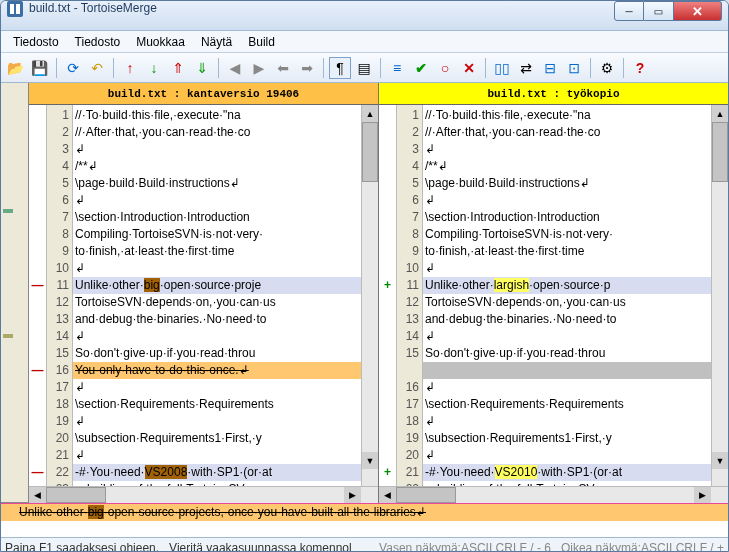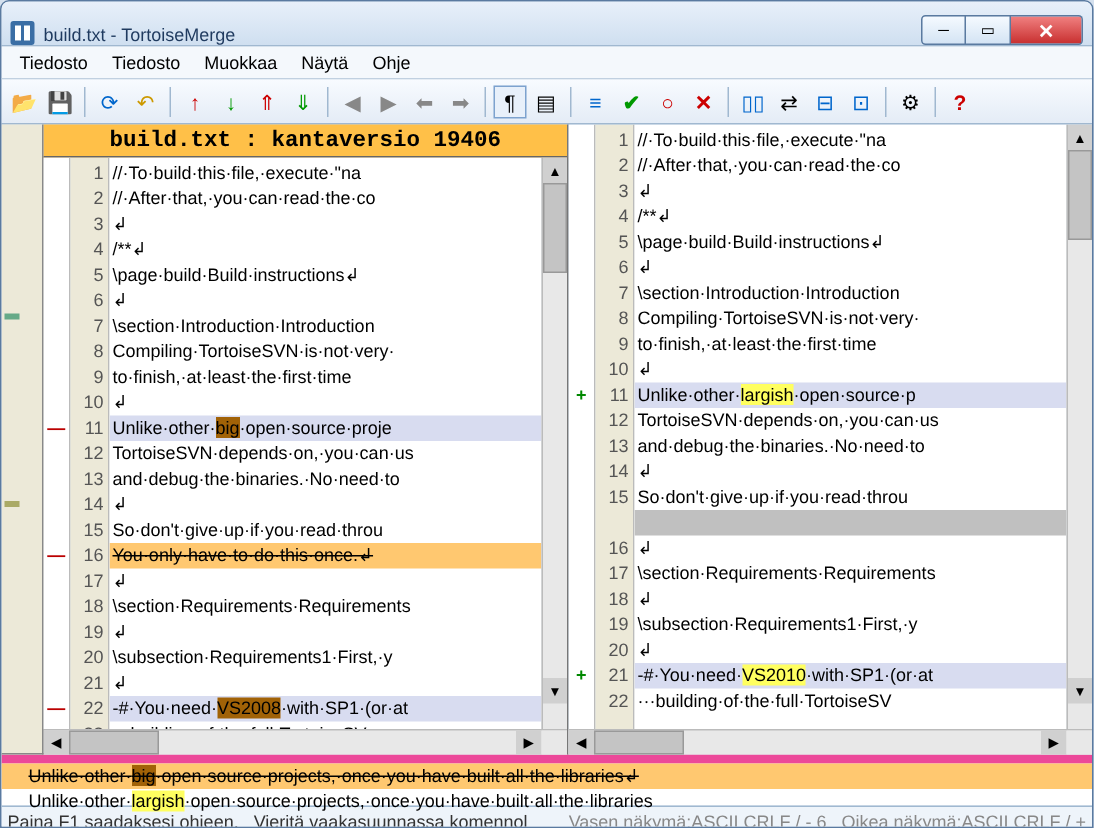--- a/index.html
+++ b/index.html
@@ -1,34 +1,34 @@
 <!DOCTYPE html>
 <html><head>
 <meta charset="utf-8">
 <style>
 *{margin:0;padding:0;box-sizing:border-box;font-family:"Segoe UI",Tahoma,sans-serif;font-size:12px}
 body{background:#d4e0ee;width:729px;height:552px;overflow:hidden;border:1px solid #5a7aa0;border-radius:6px 6px 0 0}
-.titlebar{height:30px;background:linear-gradient(#e8f0fa,#cfdff0);display:flex;align-items:flex-end;padding:0 6px;border-bottom:1px solid #a0b8d0}
+.titlebar{height:30px;background:linear-gradient(#e8f0fa,#cfdff0);display:flex;align-items:flex-start;padding:0 6px;border-bottom:1px solid #a0b8d0}
 .titlebar .ico{width:16px;height:16px;margin-right:6px;background:#3a6ea5;border-radius:2px;display:inline-block;position:relative}
 .titlebar .ico::before{content:"";position:absolute;left:3px;top:3px;width:4px;height:10px;background:#fff}
 .titlebar .ico::after{content:"";position:absolute;right:3px;top:3px;width:4px;height:10px;background:#fff}
 .title{flex:1;color:#1f3a5f}
 .winbtns{display:flex;gap:0}
 .winbtn{width:30px;height:20px;border:1px solid #5a7aa0;background:linear-gradient(#f5faff,#d4e4f4);display:flex;align-items:center;justify-content:center;font-size:10px}
 .winbtn.min{border-radius:3px 0 0 3px}
 .winbtn.max{border-left:none}
 .winbtn.close{width:48px;border-radius:0 3px 3px 0;border-left:none;background:linear-gradient(#f08080,#c83030);color:#fff;font-weight:bold;font-size:13px}
 .menubar{height:22px;background:#f4f8fc;display:flex;align-items:center;padding:0 4px;border-bottom:1px solid #c0d0e0}
 .menuitem{padding:2px 8px}
 .toolbar{height:30px;background:linear-gradient(#f8fbff,#e4ecf6);display:flex;align-items:center;padding:0 4px;gap:2px;border-bottom:1px solid #a0b8d0}
 .tbtn{width:22px;height:22px;border:1px solid transparent;display:flex;align-items:center;justify-content:center;font-size:14px}
 .tsep{width:1px;height:20px;background:#a0b8d0;margin:0 3px}
 .editors{display:flex;height:420px}
 .pane{flex:1;display:flex;flex-direction:column;border-right:1px solid #777}
-.phead{height:22px;display:flex;align-items:center;justify-content:center;font-family:"Courier New",monospace;font-size:15px;font-weight:bold;border-bottom:1px solid #666}
+.phead{height:22px;display:flex;align-items:center;justify-content:center;font-family:"Courier New",monospace;font-size:11px;font-weight:bold;border-bottom:1px solid #666}
 .phead.left{background:#ffc048;color:#000}
 .phead.right{background:#ffff00;color:#000}
 .pbody{flex:1;display:flex;overflow:hidden;position:relative}
 .marks{width:18px;background:#fff;border-right:1px solid #bbb;font-family:monospace;font-size:13px;line-height:17px;padding-top:2px;color:#0a0}
 .marks .m{height:17px;text-align:center;font-weight:bold}
 .marks .minus{color:#b00}
 .marks .plus{color:#080}
 .nums{width:26px;background:#ece9d8;border-right:1px solid #bbb;text-align:right;font-family:"Courier New",monospace;font-size:13px;line-height:17px;padding:2px 3px 0 0;color:#555}
 .nums div{height:17px}
 .code{flex:1;font-family:"Courier New",monospace;font-size:13px;line-height:17px;white-space:pre;overflow:hidden;padding-top:2px;background:#fff}
@@ -41,21 +41,21 @@
 .sb{width:17px;background:#e8e8e8;border-left:1px solid #bbb;position:relative}
 .sb .up,.sb .dn{height:17px;background:#d0d0d0;display:flex;align-items:center;justify-content:center;font-size:9px}
 .sb .dn{position:absolute;bottom:17px;width:100%}
 .sb .track{position:absolute;top:17px;bottom:34px;width:100%}
 .sb .thumb{position:absolute;top:0;height:60px;width:100%;background:#c4c4c4;border:1px solid #999}
 .hsb{height:17px;background:#e8e8e8;border-top:1px solid #bbb;display:flex}
 .hsb .l,.hsb .r{width:17px;background:#d0d0d0;display:flex;align-items:center;justify-content:center;font-size:9px}
 .hsb .ht{flex:1;position:relative}
 .hsb .hthumb{position:absolute;left:0;width:60px;height:100%;background:#c4c4c4;border:1px solid #999}
 .hsb .sq{width:17px;background:#e8e8e8}
-.diffbar{height:34px;font-family:"Courier New",monospace;font-size:13px;line-height:17px;border-top:6px solid #ec4899;background:#fff}
+.diffbar{height:34px;font-family:"Courier New",monospace;font-size:13px;line-height:17px;border-top:1px solid #ec4899;background:#fff}
 .diffbar .dl{height:17px;padding-left:18px;white-space:pre;overflow:hidden}
 .diffbar .dl.top{background:#ffc870;text-decoration:line-through}
 .status{height:20px;background:#eef4fa;border-top:1px solid #a0b8d0;display:flex;align-items:center;font-size:11px;color:#333;padding:0 4px;gap:10px}
 .status .s1{flex:1}
 .status .sg{color:#888}
 .leftstrip{width:28px;background:#ece9d8;display:flex;flex-direction:column}
 .leftstrip .seg{flex:1;border-right:1px solid #888;border-bottom:1px solid #888;position:relative}
 .leftstrip .seg .mk{position:absolute;left:2px;width:10px;height:4px;background:#6a8}
 </style>
 </head>
@@ -69,21 +69,21 @@
     <div class="winbtn max">▭</div>
     <div class="winbtn close">✕</div>
   </div>
 </div>
 
 <div class="menubar">
   <div class="menuitem">Tiedosto</div>
   <div class="menuitem">Tiedosto</div>
   <div class="menuitem">Muokkaa</div>
   <div class="menuitem">Näytä</div>
-  <div class="menuitem">Ohje</div>
+  <div class="menuitem">Build</div>
 </div>
 
 <div class="toolbar">
   <div class="tbtn">📂</div>
   <div class="tbtn">💾</div>
   <div class="tsep"></div>
   <div class="tbtn" style="color:#06c">⟳</div>
   <div class="tbtn" style="color:#c90">↶</div>
   <div class="tsep"></div>
   <div class="tbtn" style="color:#c00;font-weight:bold">↑</div>
@@ -188,20 +188,21 @@
         <div class="l">◀</div>
         <div class="ht">
           <div class="hthumb"></div>
         </div>
         <div class="r">▶</div>
         <div class="sq"></div>
       </div>
   </div>
 
   <div class="pane" style="border-right:none">
+    <div class="phead right">build.txt : työkopio</div>
     <div class="pbody">
       <div class="marks">
         <div class="m"></div>
           <div class="m"></div>
           <div class="m"></div>
           <div class="m"></div>
           <div class="m"></div>
         <div class="m"></div>
           <div class="m"></div>
           <div class="m"></div>
@@ -261,21 +262,20 @@
           <div class="hthumb"></div>
         </div>
         <div class="r">▶</div>
         <div class="sq"></div>
       </div>
   </div>
 </div>
 
 <div class="diffbar">
   <div class="dl top">Unlike·other·<span class="wd-r">big</span>·open·source·projects,·once·you·have·built·all·the·libraries↲</div>
-  <div class="dl">Unlike·other·<span class="wd-y">largish</span>·open·source·projects,·once·you·have·built·all·the·libraries</div>
 </div>
 
 <div class="status">
   <span>Paina F1 saadaksesi ohjeen.</span>
   <span class="s1">Vieritä vaakasuunnassa komennol</span>
   <span class="sg">Vasen näkymä:ASCII CRLF / - 6</span>
   <span class="sg">Oikea näkymä:ASCII CRLF / +</span>
 </div>
 
 </body></html>

